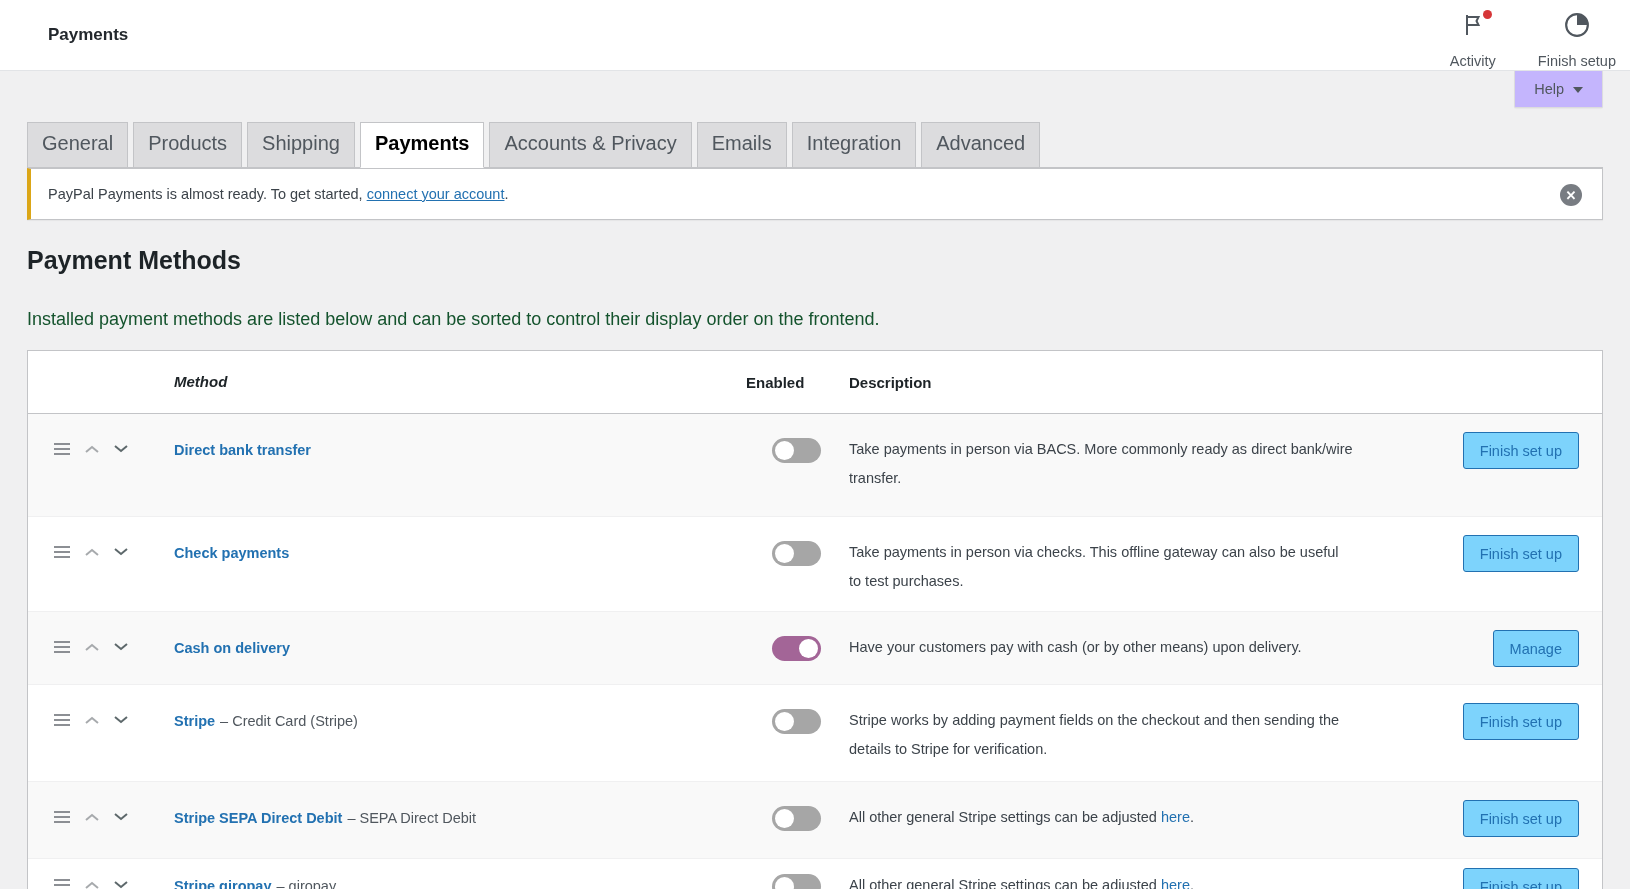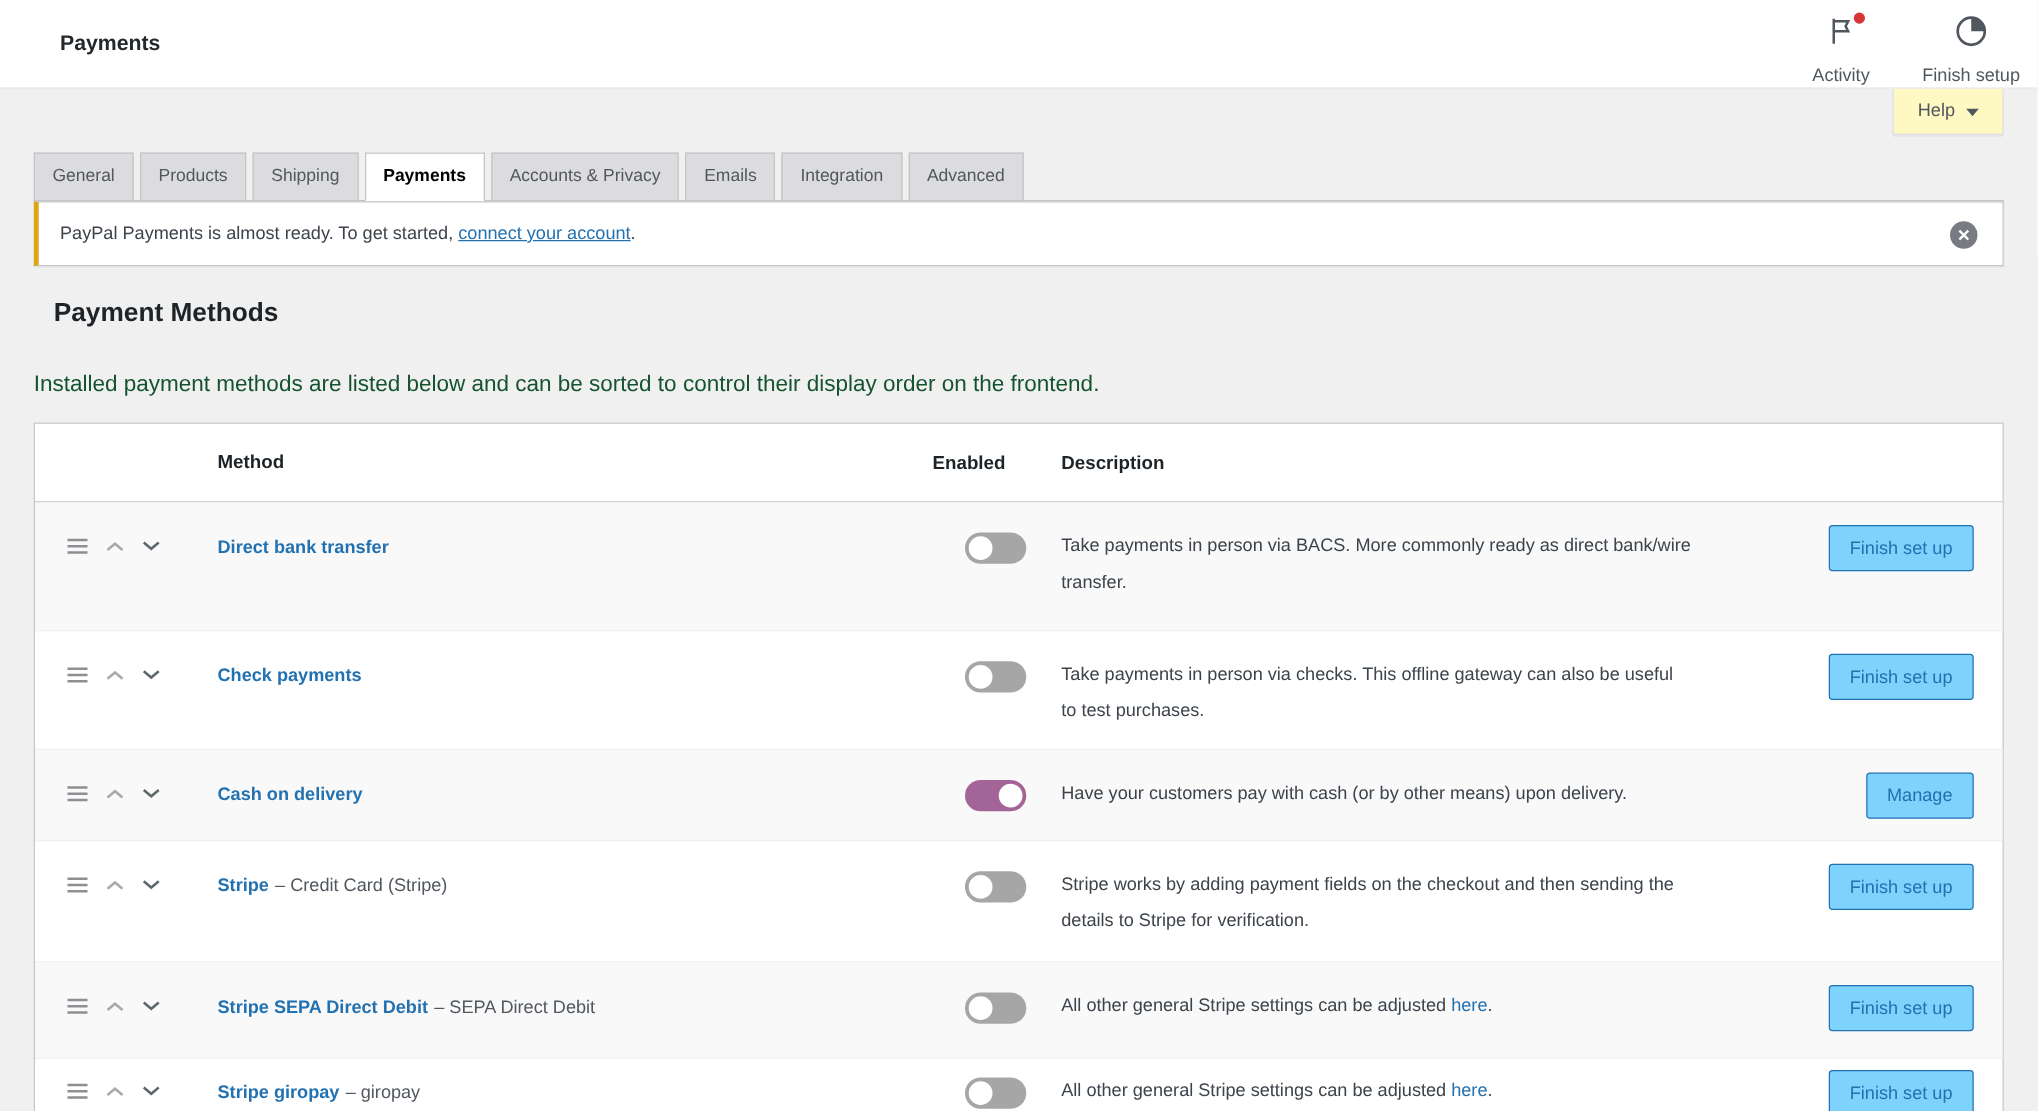--- a/index.html
+++ b/index.html
@@ -24,38 +24,38 @@
   .topbar-item {
     display: flex; flex-direction: column; align-items: center; gap: 15px;
     color: #50575e; font-size: 14.5px; cursor: pointer; min-width: 62px;
     padding-top: 10px; position: relative;
   }
   .badge-dot { position: absolute; top: 8px; margin-left: 30px;
     width: 9px; height: 9px; border-radius: 50%; background: #d63638; }
 
   .help-tab {
     position: absolute; top: 71px; right: 27px;
-    background: #fef9c3; border: 1px solid #dcdcde; border-top: none;
+    background: #c4b5fd; border: 1px solid #dcdcde; border-top: none;
     border-radius: 0 0 2px 2px;
     padding: 10px 19px;
     display: flex; align-items: center; gap: 9px;
     font-size: 14.5px; color: #50575e; cursor: pointer;
     box-shadow: 0 1px 1px rgba(0,0,0,.04);
   }
   .caret-down { width: 0; height: 0; border-left: 5px solid transparent;
     border-right: 5px solid transparent; border-top: 6px solid #50575e; margin-top: 2px; }
 
   
   .content { padding: 0 27px; }
 
   .tabs { margin-top: 51px; border-bottom: 1px solid #c3c4c7; display: flex; }
   .tab {
     background: #dcdcde; border: 1px solid #c3c4c7; border-bottom: none;
     margin: 0 5px -1px 0; padding: 9px 14px 9px;
-    font-size: 14px; color: #50575e; cursor: pointer; white-space: nowrap;
+    font-size: 20px; color: #50575e; cursor: pointer; white-space: nowrap;
     border-bottom: 1px solid #c3c4c7;
   }
   .tab.active {
     background: #fff; color: #000; font-weight: 700;
     border-bottom: 1px solid #fff; padding-bottom: 12px;
   }
 
   .notice {
     background: #fff;
     border: 1px solid #c3c4c7; border-left: 4px solid #dba617;
@@ -65,21 +65,21 @@
   }
   .notice a { color: #2271b1; text-decoration: underline; cursor: pointer; }
   .notice-dismiss {
     position: absolute; right: 20px; top: 15px;
     width: 22px; height: 22px; border-radius: 50%;
     background: #787c82; color: #fff; cursor: pointer;
     display: flex; align-items: center; justify-content: center;
     font-size: 13px; font-weight: 700; line-height: 1;
   }
 
-  .page-title { margin-top: 26px; font-size: 21px; font-weight: 700; color: #1d2327; margin-left: 16px; }
+  .page-title { margin-top: 26px; font-size: 25px; font-weight: 700; color: #1d2327; }
   .page-sub { margin-top: 34px; font-size: 18px; color: #14532d; }
 
   
   .methods-table { margin-top: 20px; background: #fff; border: 1px solid #c3c4c7; }
   .t-row {
     display: grid;
     grid-template-columns: 123px 595px 93px 1fr 173px;
     align-items: start;
   }
   .t-head {
@@ -186,21 +186,21 @@
     <span class="notice-dismiss">✕</span>
   </div>
 
   <h2 class="page-title">Payment Methods</h2>
   <p class="page-sub">Installed payment methods are listed below and can be sorted to control their display order on the frontend.</p>
 
   <div class="methods-table">
 
     <div class="t-row t-head">
       <div class="cell-sort"></div>
-      <div class="cell-method" style="font-size:15px;font-weight:700;color:#1d2327;">Method</div>
+      <div class="cell-method" style="font-size:15px;font-weight:700;color:#1d2327;font-style:italic;">Method</div>
       <div>Enabled</div>
       <div class="cell-desc" style="font-size:15px;font-weight:700;color:#1d2327;line-height:normal;">Description</div>
       <div class="cell-action"></div>
     </div>
 
     <div class="t-body">
 
       <div class="t-row">
         <div class="cell-sort">
           <svg class="drag-handle" width="18" height="14" viewBox="0 0 18 14">

